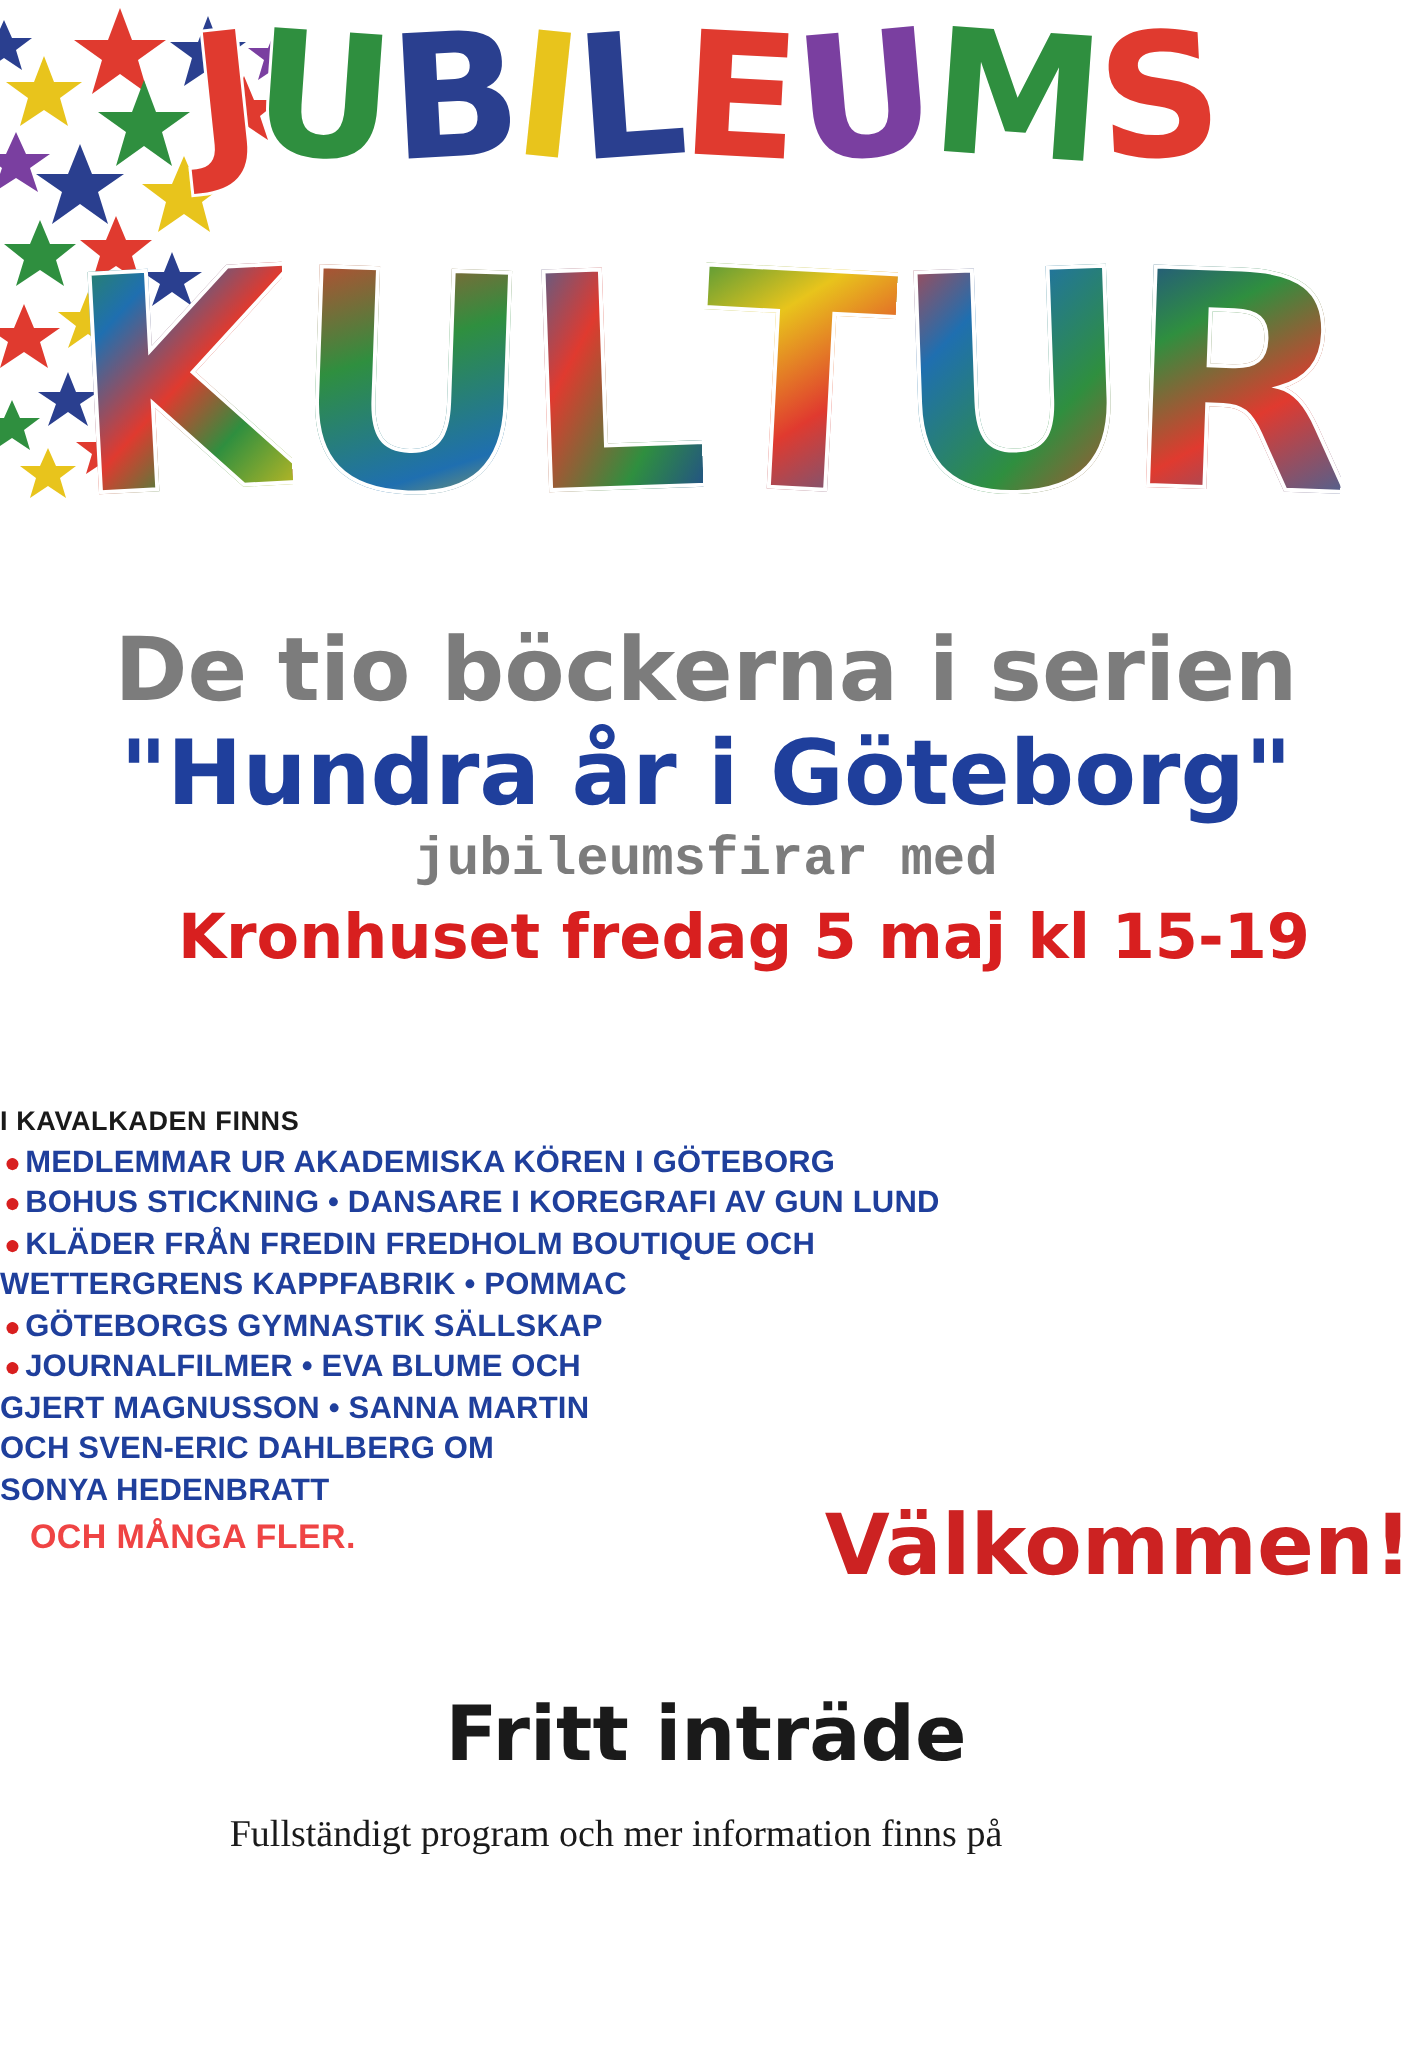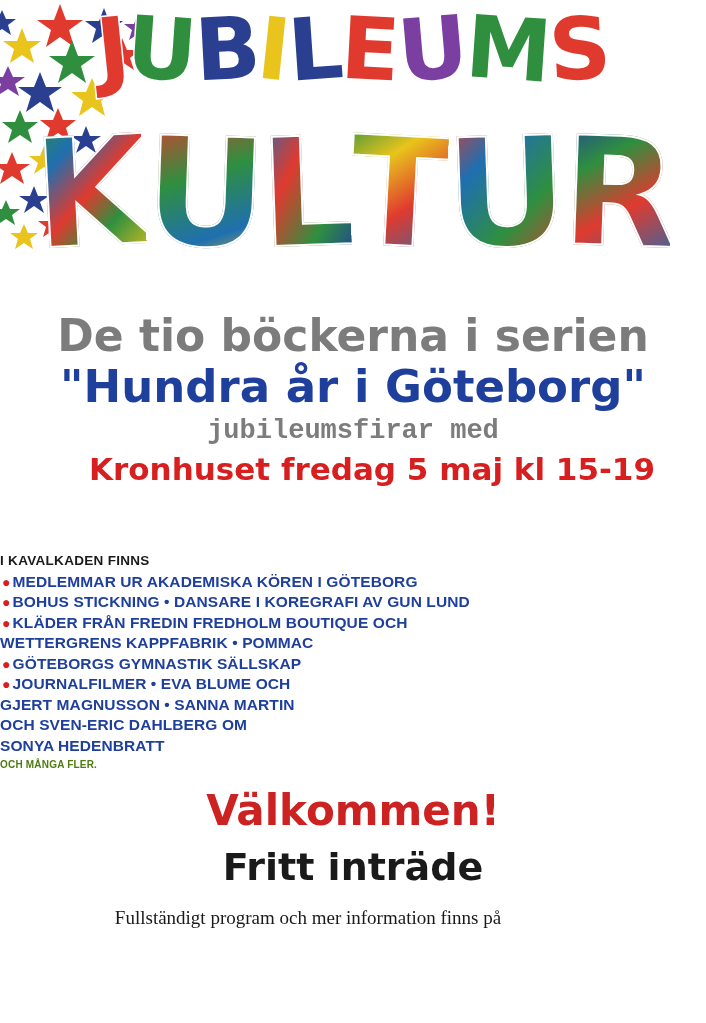--- a/index.html
+++ b/index.html
@@ -135,33 +135,34 @@
     letter-spacing: 0.1px;
   }
   .bullet {
     color: #d81f1f;
     font-size: 14px;
     padding: 0 2px;
   }
   .list-tail {
     font-family: "Liberation Sans", sans-serif;
     font-weight: bold;
-    font-size: 10px;
-    color: #4d7c0f;
+    font-size: 17px;
+    color: #ef4444;
     margin-top: 3px;
     letter-spacing: 0.2px;
+    padding-left: 15px;
   }
 
   
   .welcome {
     position: absolute;
-    top: 786px;
-    left: 0;
-    width: 706px;
-    text-align: center;
+    top: 748px;
+    left: 0;
+    width: 706px;
+    text-align: right;
     font-family: "DejaVu Sans", sans-serif;
     font-weight: bold;
     font-size: 42px;
     color: #cc2222;
   }
   .free-entry {
     position: absolute;
     top: 845px;
     left: 0;
     width: 706px;

